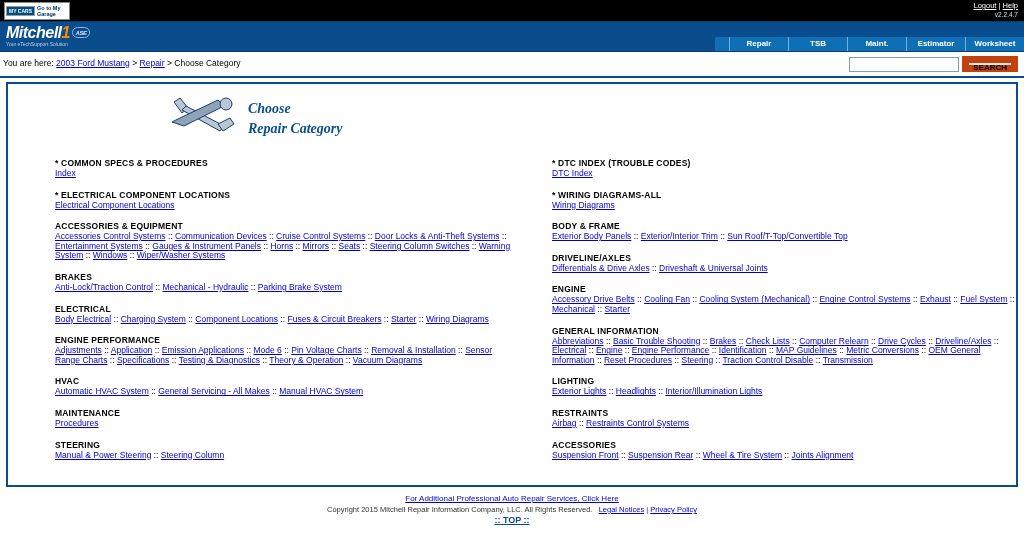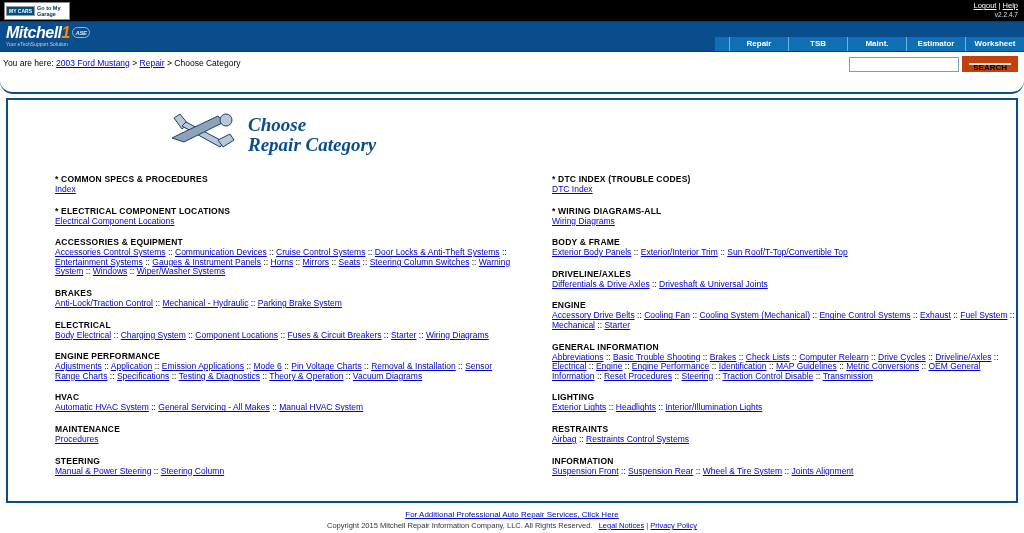--- a/index.html
+++ b/index.html
@@ -88,25 +88,24 @@
     cursor: pointer;
   }
   .navtab:first-child { border-left: none; }
   .nav-left-cap {
     width: 14px; height: 14px;
     background: linear-gradient(135deg, transparent 50%, #0f6fb5 50%);
   }
 
   
   .crumbbar {
-    height: 42px;
+    height: 26px;
     background: #ffffff;
     position: relative;
     border-bottom: 2px solid #0a4d8c;
-    border-radius: 13px;
   }
   .crumbs {
     position: absolute; left: 3px; top: 6px;
     font-size: 8.5px; color: #000000;
   }
   .crumbs a { color: #0000cc; }
   .searchbox {
     position: absolute; right: 6px; top: 4px;
     display: flex; align-items: center;
   }
@@ -143,21 +142,21 @@
     display: flex; align-items: center;
     padding: 12px 0 6px 160px;
   }
   .wrench {
     margin-right: 10px;
   }
   .title-text {
     font-family: "Liberation Serif", serif;
     font-style: italic;
     font-weight: bold;
-    font-size: 19px;
+    font-size: 14px;
     color: #0a4d8c;
     line-height: 20px;
   }
 
   .cols {
     display: flex;
     padding: 10px 0 0 0;
   }
   .col { width: 50%; padding-left: 47px; }
   .col.right { padding-left: 40px; }
@@ -330,21 +329,21 @@
           </div>
           <div class="group">
             <div class="group-title">LIGHTING</div>
             <div class="group-links"><a href="#">Exterior Lights</a><span class="sep"> :: </span><a href="#">Headlights</a><span class="sep"> :: </span><a href="#">Interior/Illumination Lights</a></div>
           </div>
           <div class="group">
             <div class="group-title">RESTRAINTS</div>
             <div class="group-links"><a href="#">Airbag</a><span class="sep"> :: </span><a href="#">Restraints Control Systems</a></div>
           </div>
           <div class="group">
-            <div class="group-title">INFORMATION</div>
+            <div class="group-title">ACCESSORIES</div>
             <div class="group-links"><a href="#">Suspension Front</a><span class="sep"> :: </span><a href="#">Suspension Rear</a><span class="sep"> :: </span><a href="#">Wheel &amp; Tire System</a><span class="sep"> :: </span><a href="#">Joints Alignment</a></div>
           </div>
         </div>
     </div>
 
   </div>
 
   <div class="footer">
     <div class="prolink"><a href="#">For Additional Professional Auto Repair Services, Click Here</a></div>
     <div>

